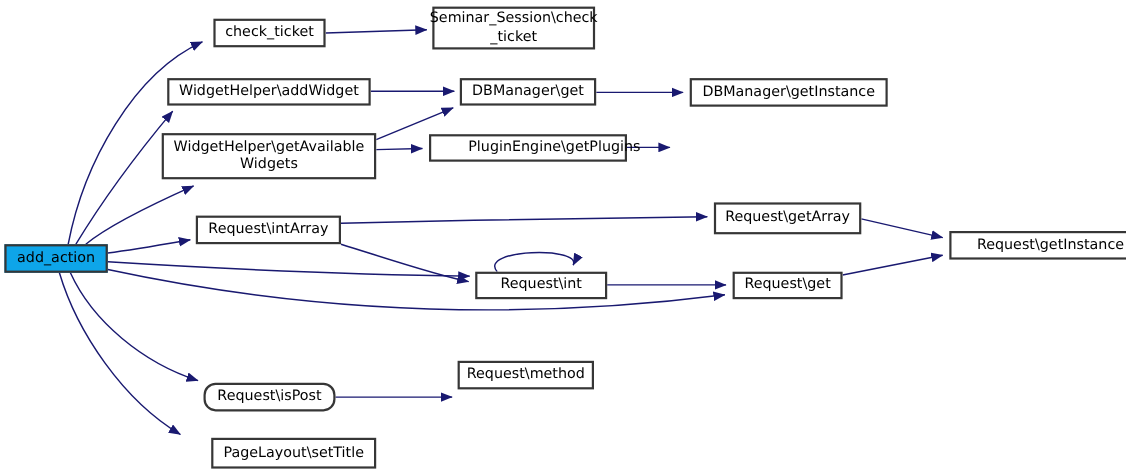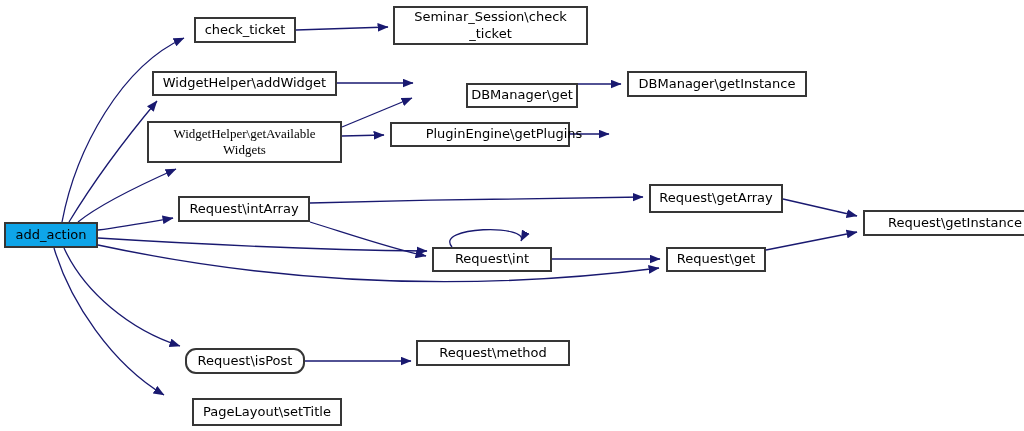--- a/index.html
+++ b/index.html
@@ -70,44 +70,44 @@
       <path d="M 528 259 L 660 259" marker-end="url(#arrow)"></path>
       <path d="M 766 250 L 857 232" marker-end="url(#arrow)"></path>
       <path d="M 305 361 L 411 361" marker-end="url(#arrow)"></path>
     </g>
   </svg>
 
   <div class="node highlight" style="left:4px; top:222px; width:94px; height:26px;">add_action</div>
 
   <div class="node" style="left:194px; top:17px; width:102px; height:26px;">check_ticket</div>
 
-  <div class="node" style="left:393px; top:6px; width:195px; height:39px;">Seminar_Session\check
+  <div class="node" style="left:393px; top:6px; width:148px; height:39px;">Seminar_Session\check
 _ticket</div>
 
   <div class="node" style="left:152px; top:71px; width:185px; height:25px;">WidgetHelper\addWidget</div>
 
-  <div class="node" style="left:418px; top:83px; width:112px; height:25px;margin-left:48px;">DBManager\get</div>
+  <div class="node" style="left:418px; top:71px; width:124px; height:25px;">DBManager\get</div>
 
   <div class="node" style="left:627px; top:71px; width:180px; height:26px;text-align:center;">DBManager\getInstance</div>
 
-  <div class="node" style="left:147px; top:121px; width:195px; height:42px;font-family:Liberation Serif, serif;">WidgetHelper\getAvailable
+  <div class="node" style="left:147px; top:121px; width:195px; height:42px;">WidgetHelper\getAvailable
 Widgets</div>
 
   <div class="node" style="left:390px; top:122px; width:180px; height:25px;padding-left:48px;">PluginEngine\getPlugins</div>
 
 
   <div class="node" style="left:178px; top:196px; width:132px; height:26px;">Request\intArray</div>
 
   <div class="node" style="left:649px; top:184px; width:134px; height:29px;">Request\getArray</div>
 
   <div class="node" style="left:863px; top:210px; width:184px; height:26px;">Request\getInstance</div>
 
   <div class="node" style="left:432px; top:247px; width:120px; height:25px;">Request\int</div>
 
   <div class="node" style="left:666px; top:247px; width:100px; height:25px;">Request\get</div>
 
   <div class="node" style="left:185px; top:348px; width:120px; height:26px;border-radius:11px;">Request\isPost</div>
 
-  <div class="node" style="left:416px; top:340px; width:154px; height:26px;">Request\method</div>
+  <div class="node" style="left:416px; top:328px; width:124px; height:26px;">Request\method</div>
 
   <div class="node" style="left:152px; top:398px; width:150px; height:28px;margin-left:40px;">PageLayout\setTitle</div>
 
 </div>
 
 </body></html>

